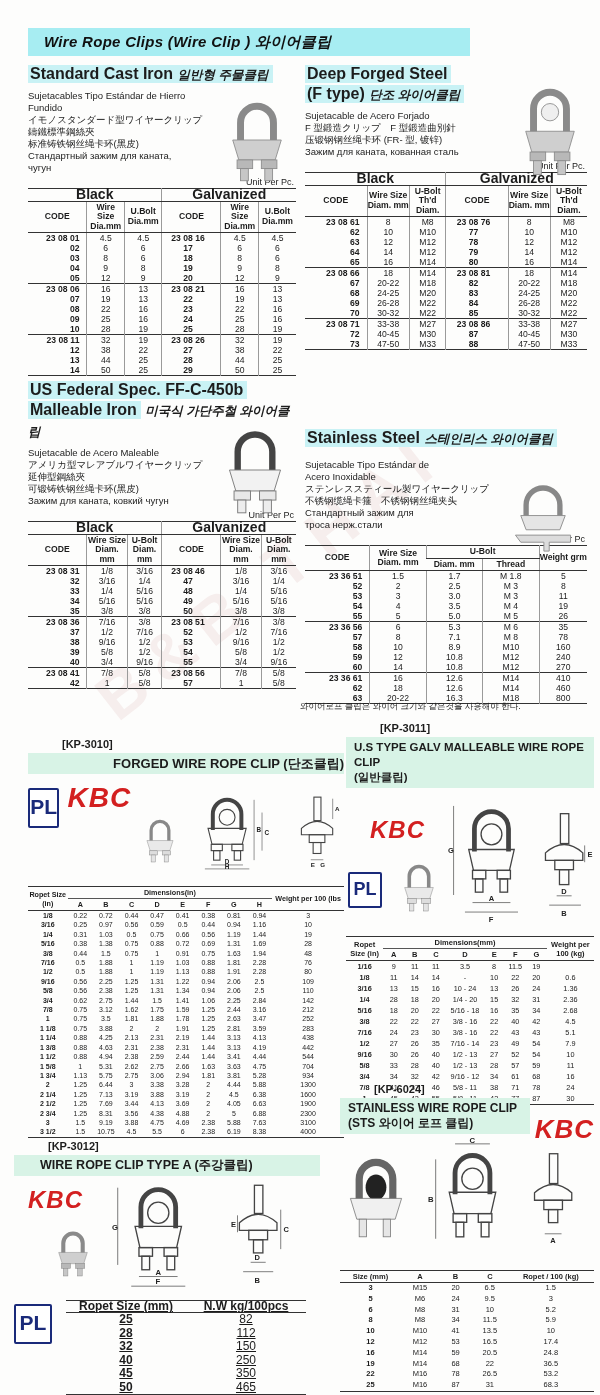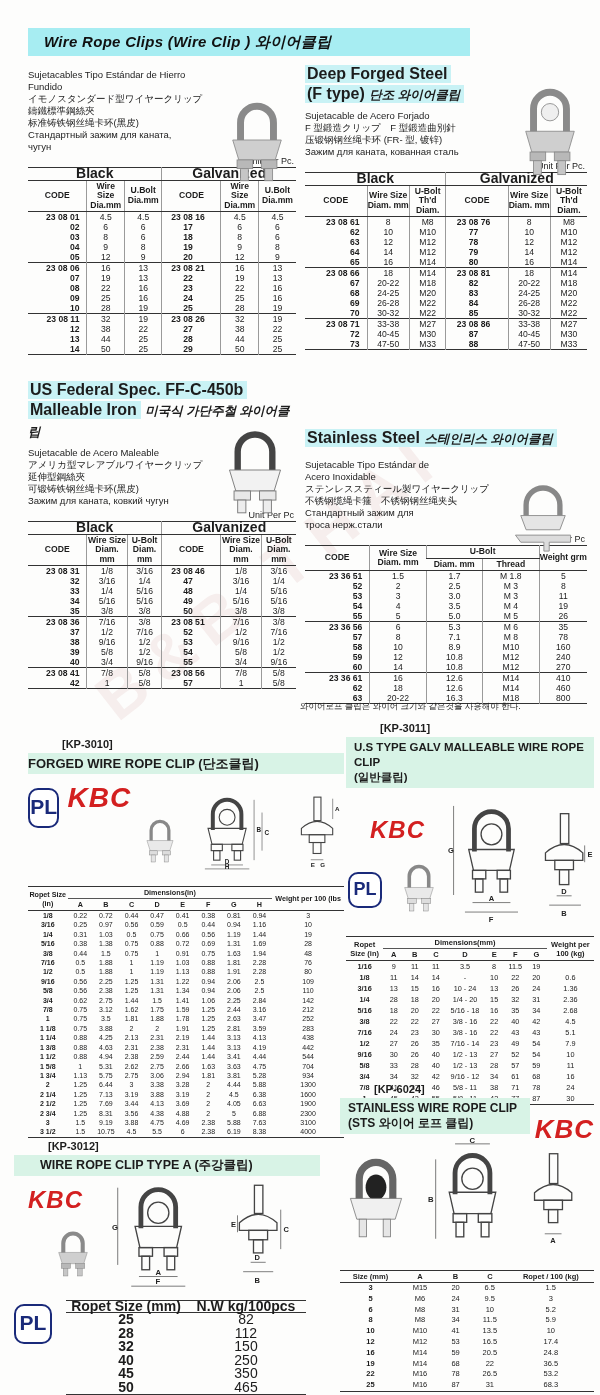--- a/index.html
+++ b/index.html
@@ -34,27 +34,27 @@
   .t-dim td{text-align:center;padding:0;}
   .t-dim td:first-child{font-weight:bold;}
   #kp3010-table{font-size:7px;}
   #kp3010-table th{font-size:7.2px;}
   #kp3010-table td{line-height:9.4px;}
   #kp3011-table{font-size:7.3px;}
   #kp3011-table th{font-size:7.5px;}
   #kp3011-table td{line-height:11px;}
   #kp6024-table{font-size:7.5px;}
   #kp6024-table td{line-height:10.8px;}
-  #kp3012-table{font-size:14px;}
+  #kp3012-table{font-size:12px;text-decoration:underline;}
   #kp3012-table td{line-height:13.5px;}
   .kp-label{font-size:11px;font-weight:bold;margin-left:34px;}
   .banner2{background:#d8f3e6;font-size:13px;font-weight:bold;padding:3px 0 3px 22px;margin-top:3px;line-height:15px;}
   .kbc{color:#d32020;font-weight:bold;font-style:italic;font-size:28px;letter-spacing:1px;
        font-family:"Liberation Sans",sans-serif;}
-  .pl{width:34px;height:36px;border:2px solid #1a2a7a;border-radius:10px;color:#1a2a7a;
+  .pl{width:34px;height:36px;border:2px solid #1a2a7a;border-radius:2px;color:#1a2a7a;
       font-size:21px;font-weight:bold;text-align:center;line-height:34px;background:#fff;}
   .note{position:absolute;left:300px;top:700px;width:296px;font-size:8.5px;line-height:12px;}
   .note div:nth-child(2){padding-left:42px;}
   svg{display:block;}
   .ln{fill:none;stroke:#444;stroke-width:1.4;}
   .dim{stroke:#555;stroke-width:.8;}
   .dimtxt{font-size:8px;font-weight:bold;fill:#222;font-family:"Liberation Sans",sans-serif;}
   .ph-u{fill:none;stroke:#8a8a8a;stroke-width:8;}
   .ph-body{fill:#cfcfcf;stroke:#8b8b8b;stroke-width:1;}
   .ph-nut{fill:#b8b8b8;stroke:#8b8b8b;stroke-width:1;}
@@ -62,20 +62,24 @@
 </style>
 </head>
 <body>
 
 <div class="page">
 
   <div class="banner">Wire Rope Clips  (Wire Clip ) 와이어클립</div>
   <div class="watermark">B&amp;B THAI</div>
 
   <section style="left:28px;top:64px;width:268px;">
+    <div class="sec-title">
+      <span class="hl"><span>Standard Cast Iron</span>
+      <span class="ko">일반형 주물클립</span></span>
+    </div>
     <div class="subs" style="width:185px;">
         <div>Sujetacables Tipo Estándar de Hierro Fundido</div>
         <div>イモノスタンダード型ワイヤークリップ</div>
         <div>鑄鐵標準鋼絲夾</div>
         <div>标准铸铁钢丝绳卡环(黑皮)</div>
         <div>Стандартный зажим для каната,</div>
         <div>чугун</div>
       </div>
     <svg class="photo" style="right:0;top:32px;" width="78" height="88" viewBox="0 0 90 100">
       <path class="ph-u" d="M26,55 V30 A19,19 0 0 1 64,30 V55"></path>
@@ -660,21 +664,21 @@
         </tbody>
     </table>
   </section>
 
   <div class="note">
       <div>와이어로프 클립은 와이어 크기와 같은것을 사용해야 한다.</div>
     </div>
 
   <section style="left:28px;top:738px;width:316px;">
     <div class="kp-label">[KP-3010]</div>
-    <div class="banner2" style="text-align:left;padding-left:0;">FORGED WIRE ROPE CLIP (단조클립)</div>
+    <div class="banner2" style="text-align:right;padding-left:0;">FORGED WIRE ROPE CLIP (단조클립)</div>
     <div style="display:flex;align-items:flex-start;gap:8px;margin-top:8px;height:96px;">
       <div class="pl" style="margin-top:6px;">PL</div>
       <div class="kbc">KBC</div>
       <svg width="52" height="66" viewBox="0 0 90 110" style="margin-top:26px;">
         <path class="ln" style="stroke-width:7;stroke:#888" d="M26,58 V32 A19,19 0 0 1 64,32 V58"></path>
         <path d="M17,54 h56 l-7,22 h-42 z" fill="#e9e9e9" stroke="#888"></path>
         <rect x="22" y="76" width="18" height="9" fill="#ddd" stroke="#888"></rect>
         <rect x="50" y="76" width="18" height="9" fill="#ddd" stroke="#888"></rect>
         <rect x="26" y="85" width="9" height="15" fill="#e4e4e4" stroke="#888"></rect>
         <rect x="54" y="85" width="9" height="15" fill="#e4e4e4" stroke="#888"></rect>

